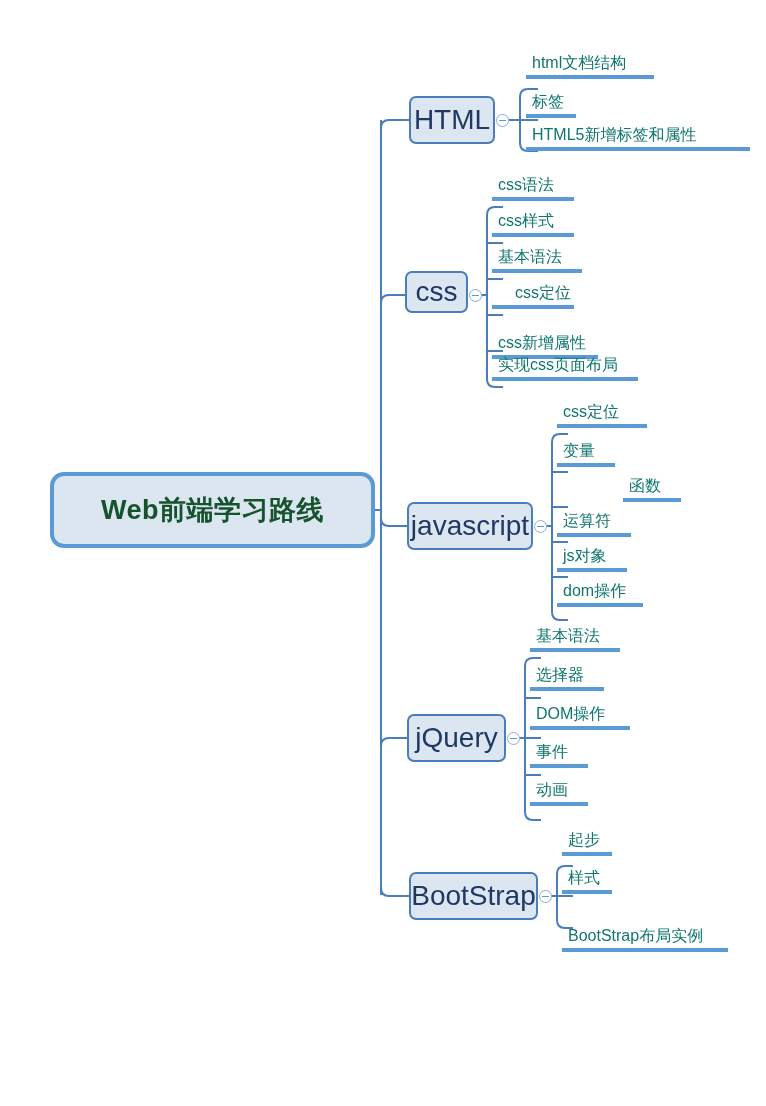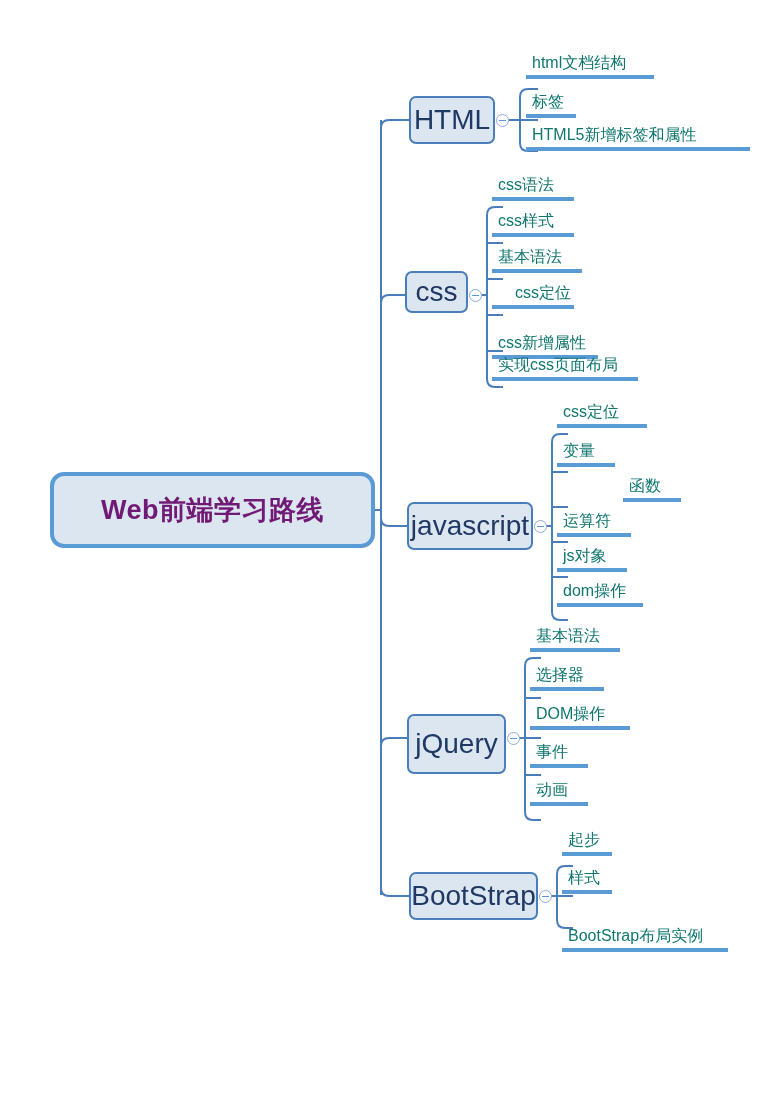--- a/index.html
+++ b/index.html
@@ -35,21 +35,21 @@
     background: #dce6f1;
     border: 4px solid #5b9bd5;
     border-radius: 14px;
     display: flex;
     align-items: center;
     justify-content: center;
   }
   .root-node .label {
     font-size: 27px;
     font-weight: bold;
-    color: #701a75;
+    color: #14532d;
     letter-spacing: 0.5px;
     white-space: nowrap;
   }
 
   
   .branch-node {
     position: absolute;
     box-sizing: border-box;
     background: #dce6f1;
     border: 2px solid #4a7ebb;
@@ -235,21 +235,21 @@
   </div>
   <div class="leaf" style="left:557px; top:545px;">
     <span class="leaf-text">js对象</span>
     <span class="leaf-rule" style="width:70px;"></span>
   </div>
   <div class="leaf" style="left:557px; top:580px;">
     <span class="leaf-text">dom操作</span>
     <span class="leaf-rule" style="width:86px;"></span>
   </div>
 
-  <div class="branch-node" style="left:407px; top:714px; width:99px; height:60px;">
+  <div class="branch-node" style="left:407px; top:714px; width:99px; height:48px;">
     <span class="label">jQuery</span>
   </div>
   <div class="toggle" style="left:507px; top:732px;"></div>
 
   <div class="leaf" style="left:530px; top:625px;">
     <span class="leaf-text">基本语法</span>
     <span class="leaf-rule" style="width:90px;"></span>
   </div>
   <div class="leaf" style="left:530px; top:664px;">
     <span class="leaf-text">选择器</span>

